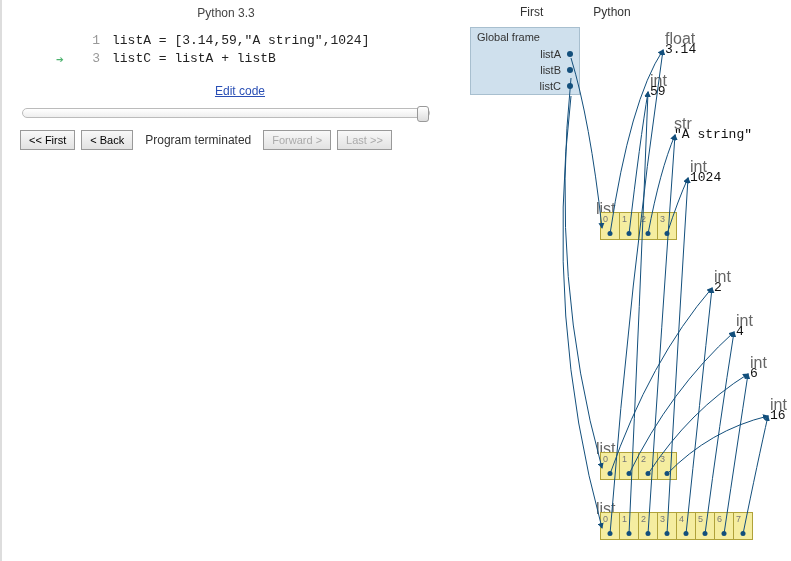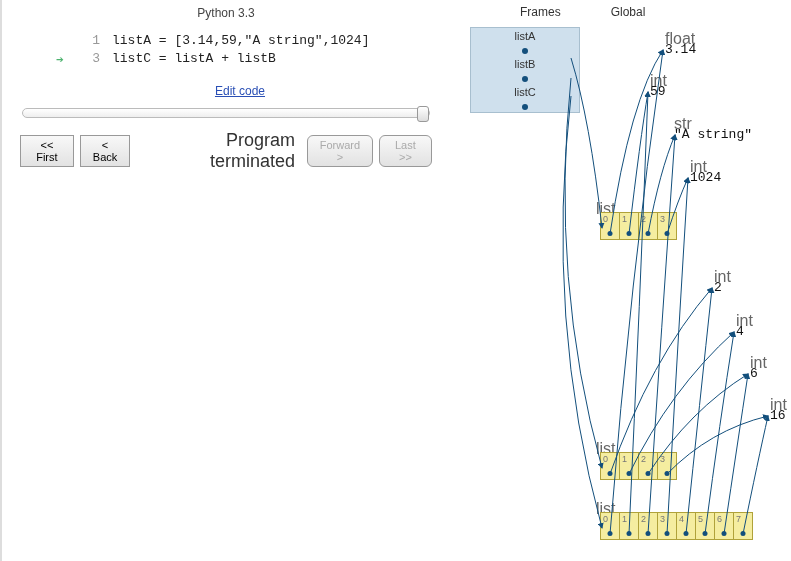--- a/index.html
+++ b/index.html
@@ -78,22 +78,22 @@
   background: linear-gradient(#fff,#ddd);
 }
 .controls { display: flex; align-items: center; gap: 6px; }
 .btn {
   border: 1px solid #999;
   background: linear-gradient(#f8f8f8,#e2e2e2);
   font-size: 11px;
   padding: 3px 8px;
   cursor: pointer;
 }
-.btn:disabled { color: #aaa; cursor: default; border-radius: 6px; }
-.status { font-size: 18px; color: #333; padding: 0 6px; text-align: right; }
+.btn:disabled { color: #aaa; cursor: default; }
+.status { font-size: 12px; color: #333; padding: 0 6px; text-align: right; }
 .legend { font-size: 11px; color: #444; }
 .legend .l1 { color: #82c99b; }
 .legend .l2 { color: #cc2b2b; }
 .col-hdr {
   display: flex;
   gap: 50px;
   padding-left: 70px;
   margin-bottom: 8px;
   font-size: 12px;
   color: #333;
@@ -109,21 +109,20 @@
   color: #333;
   padding: 3px 6px;
   font-weight: normal;
 }
 .frame-row {
   display: flex;
   justify-content: flex-end;
   align-items: center;
   padding: 2px 6px;
   gap: 6px;
-  flex-direction: column;
 }
 .frame-row .varname { color: #333; }
 .dot {
   width: 6px; height: 6px; border-radius: 50%; background: #134f7c; display: inline-block;
 }
 .obj-label { font-size: 16px; color: #666; position: absolute; }
 .obj-val { font-family: "Courier New", monospace; font-size: 13px; color: #111; position: absolute; }
 .list-box {
   position: absolute;
   display: flex;
@@ -176,25 +175,26 @@
     <button class="btn" disabled="">Forward &gt;</button>
     <button class="btn" disabled="">Last &gt;&gt;</button>
   </div>
 
   <div class="legend">
   </div>
 </div>
 
 <div class="right-panel">
   <div class="col-hdr">
-    <span>Frames</span>
-    <span>Global</span>
+    <span>First</span>
+    <span>Python</span>
   </div>
 
   <div class="frame-box">
+    <div class="frame-title">Global frame</div>
     <div class="frame-row">
         <span class="varname">listA</span>
         <span class="dot"></span>
       </div>
     <div class="frame-row">
         <span class="varname">listB</span>
         <span class="dot"></span>
       </div>
     <div class="frame-row">
         <span class="varname">listC</span>

